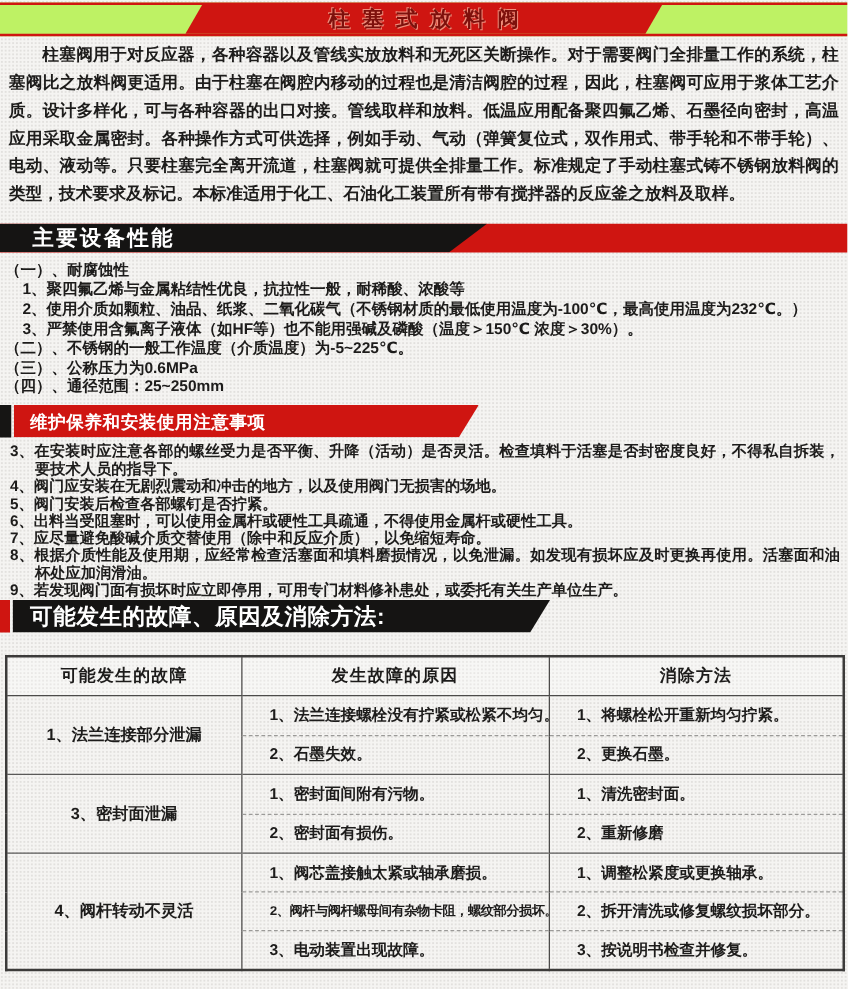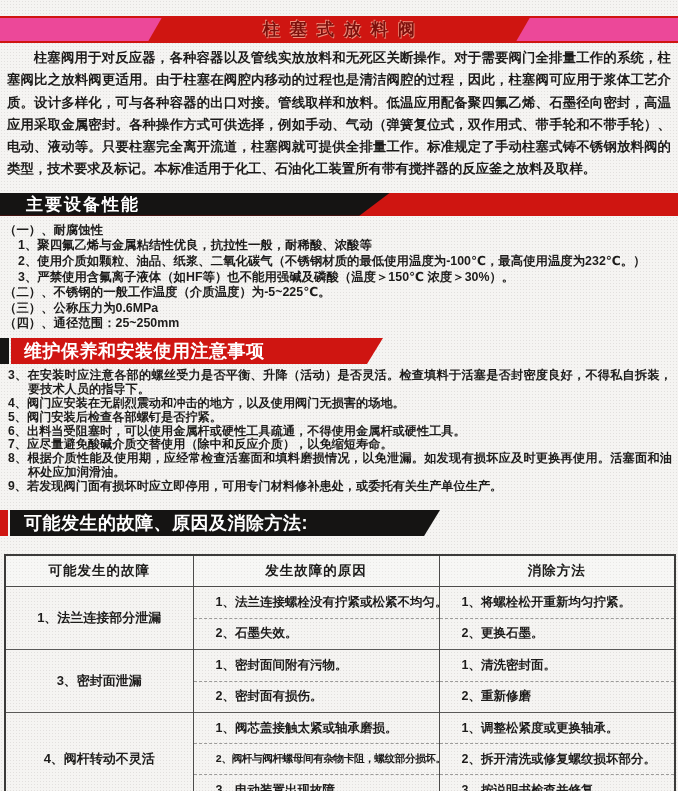--- a/index.html
+++ b/index.html
@@ -6,22 +6,22 @@
   body{
     width:678px;height:791px;overflow:hidden;
     font-family:"Liberation Sans","DejaVu Sans",sans-serif;
     font-weight:700;color:#1d1c1b;
     background-color:#f5f4f2;
     background-image:radial-gradient(circle, rgba(150,145,140,0.20) 0.6px, transparent 0.8px);
     background-size:3px 3px;
   }
   
   .banner-top{
-    position:relative;height:23px;margin-top:16px;
-    background:#ec4899;
+    position:relative;height:23px;margin-top:2px;
+    background:#bef264;
     border-top:2px solid #cf1511;border-bottom:2px solid #cf1511;
   }
   .banner-top .red-para{
     position:absolute;left:155px;top:0;width:368px;height:23px;
     background:#cf1511;transform:skewX(-30deg);
   }
   .banner-top .title{
     position:absolute;left:0;top:0;width:100%;height:23px;
     text-align:center;line-height:23px;
     font-size:17px;letter-spacing:10px;text-indent:10px;
@@ -48,28 +48,28 @@
   .perf{margin:7px 4px 0 4px;font-size:12.4px;line-height:15.6px;}
   .perf .ind{padding-left:14px;}
   
   .banner-maint{position:relative;height:26px;margin-top:6px;}
   .banner-maint .tab{position:absolute;left:0;top:0;width:9px;height:26px;background:#161514;}
   .banner-maint .shape{
     position:absolute;left:11px;top:0;width:372px;height:26px;background:#cf1511;
     clip-path:polygon(0 0,100% 0,95.7% 100%,0 100%);
   }
   .banner-maint .label{
-    position:relative;color:#ffffff;font-size:18px;line-height:26px;
+    position:relative;color:#ffffff;font-size:14px;line-height:26px;
     padding-left:24px;letter-spacing:0.5px;
   }
   
   .maint{margin:5px 6px 0 8px;font-size:12.2px;line-height:13.9px;}
   .maint .item{padding-left:20px;text-indent:-20px;text-align:justify;}
   
-  .banner-fault{position:relative;height:40px;margin-top:16px;}
+  .banner-fault{position:relative;height:40px;margin-top:0;}
   .banner-fault .tab{position:absolute;left:0;top:0;width:8px;height:26px;background:#cf1511;}
   .banner-fault .shape{
     position:absolute;left:10px;top:0;width:430px;height:26px;background:#151413;
     clip-path:polygon(0 0,100% 0,96.3% 100%,0 100%);
   }
   .banner-fault .label{
     position:relative;color:#ffffff;font-size:18px;line-height:26px;
     padding-left:24px;letter-spacing:0.5px;
   }
   

